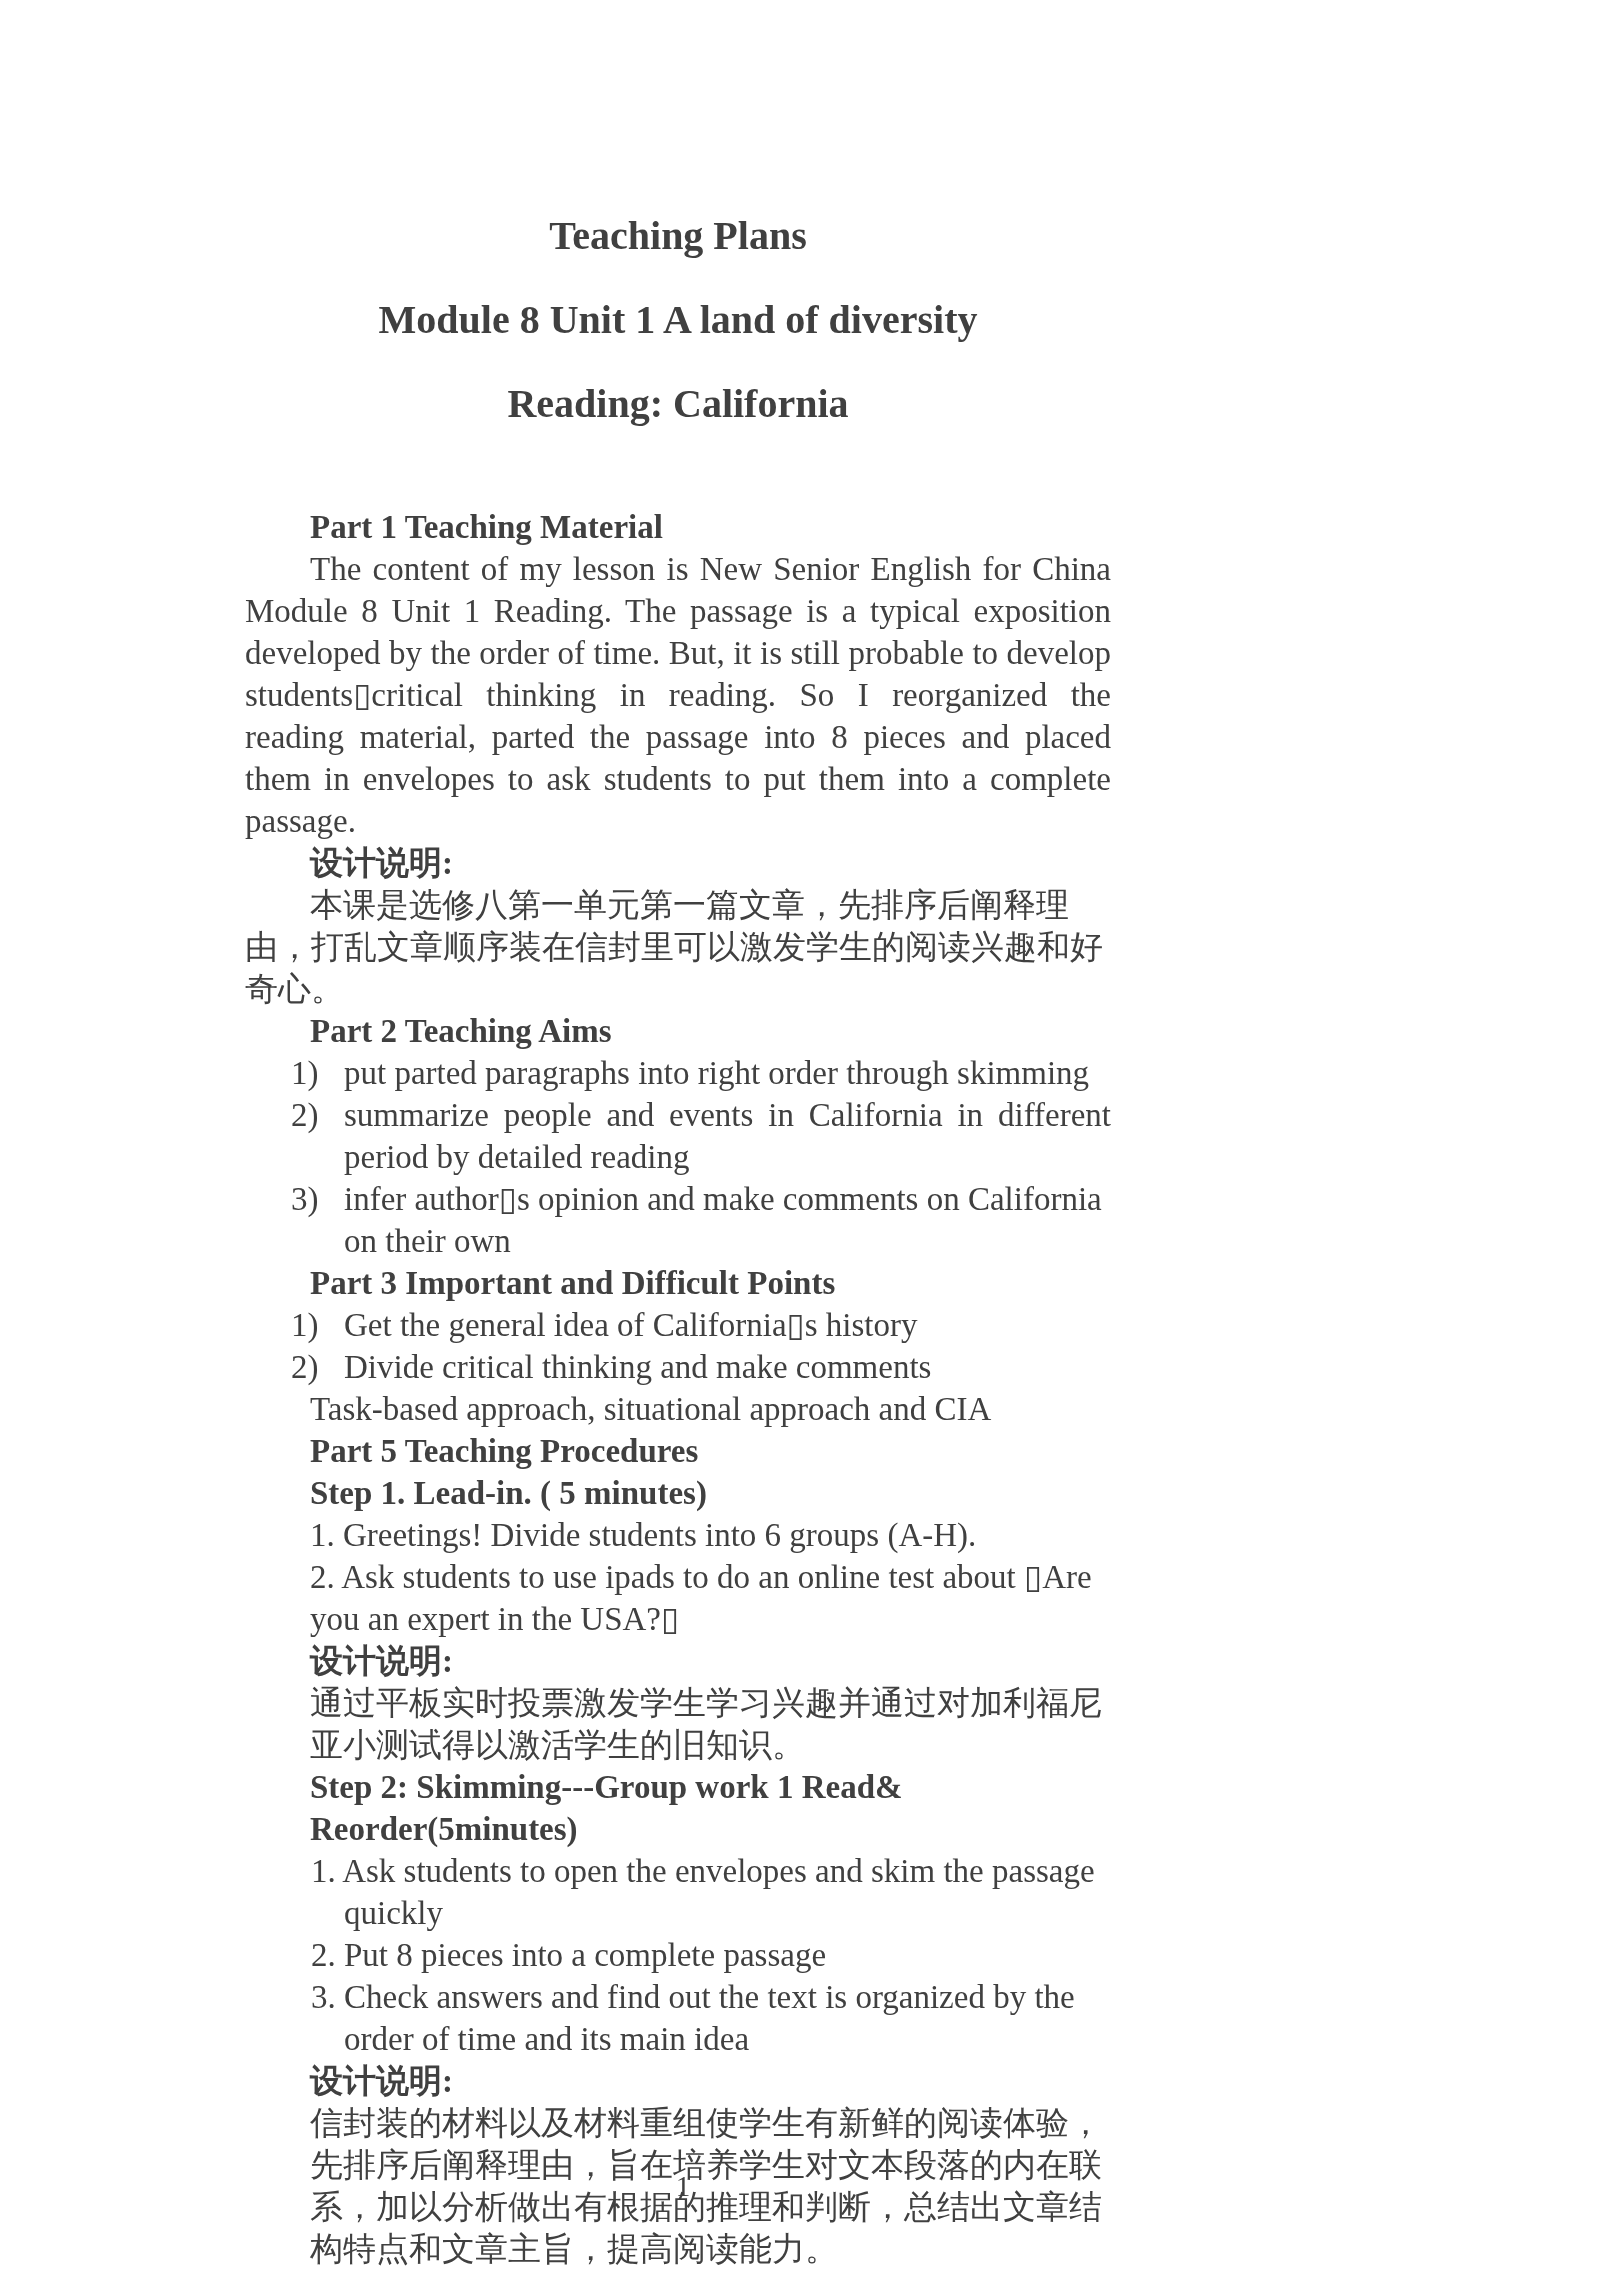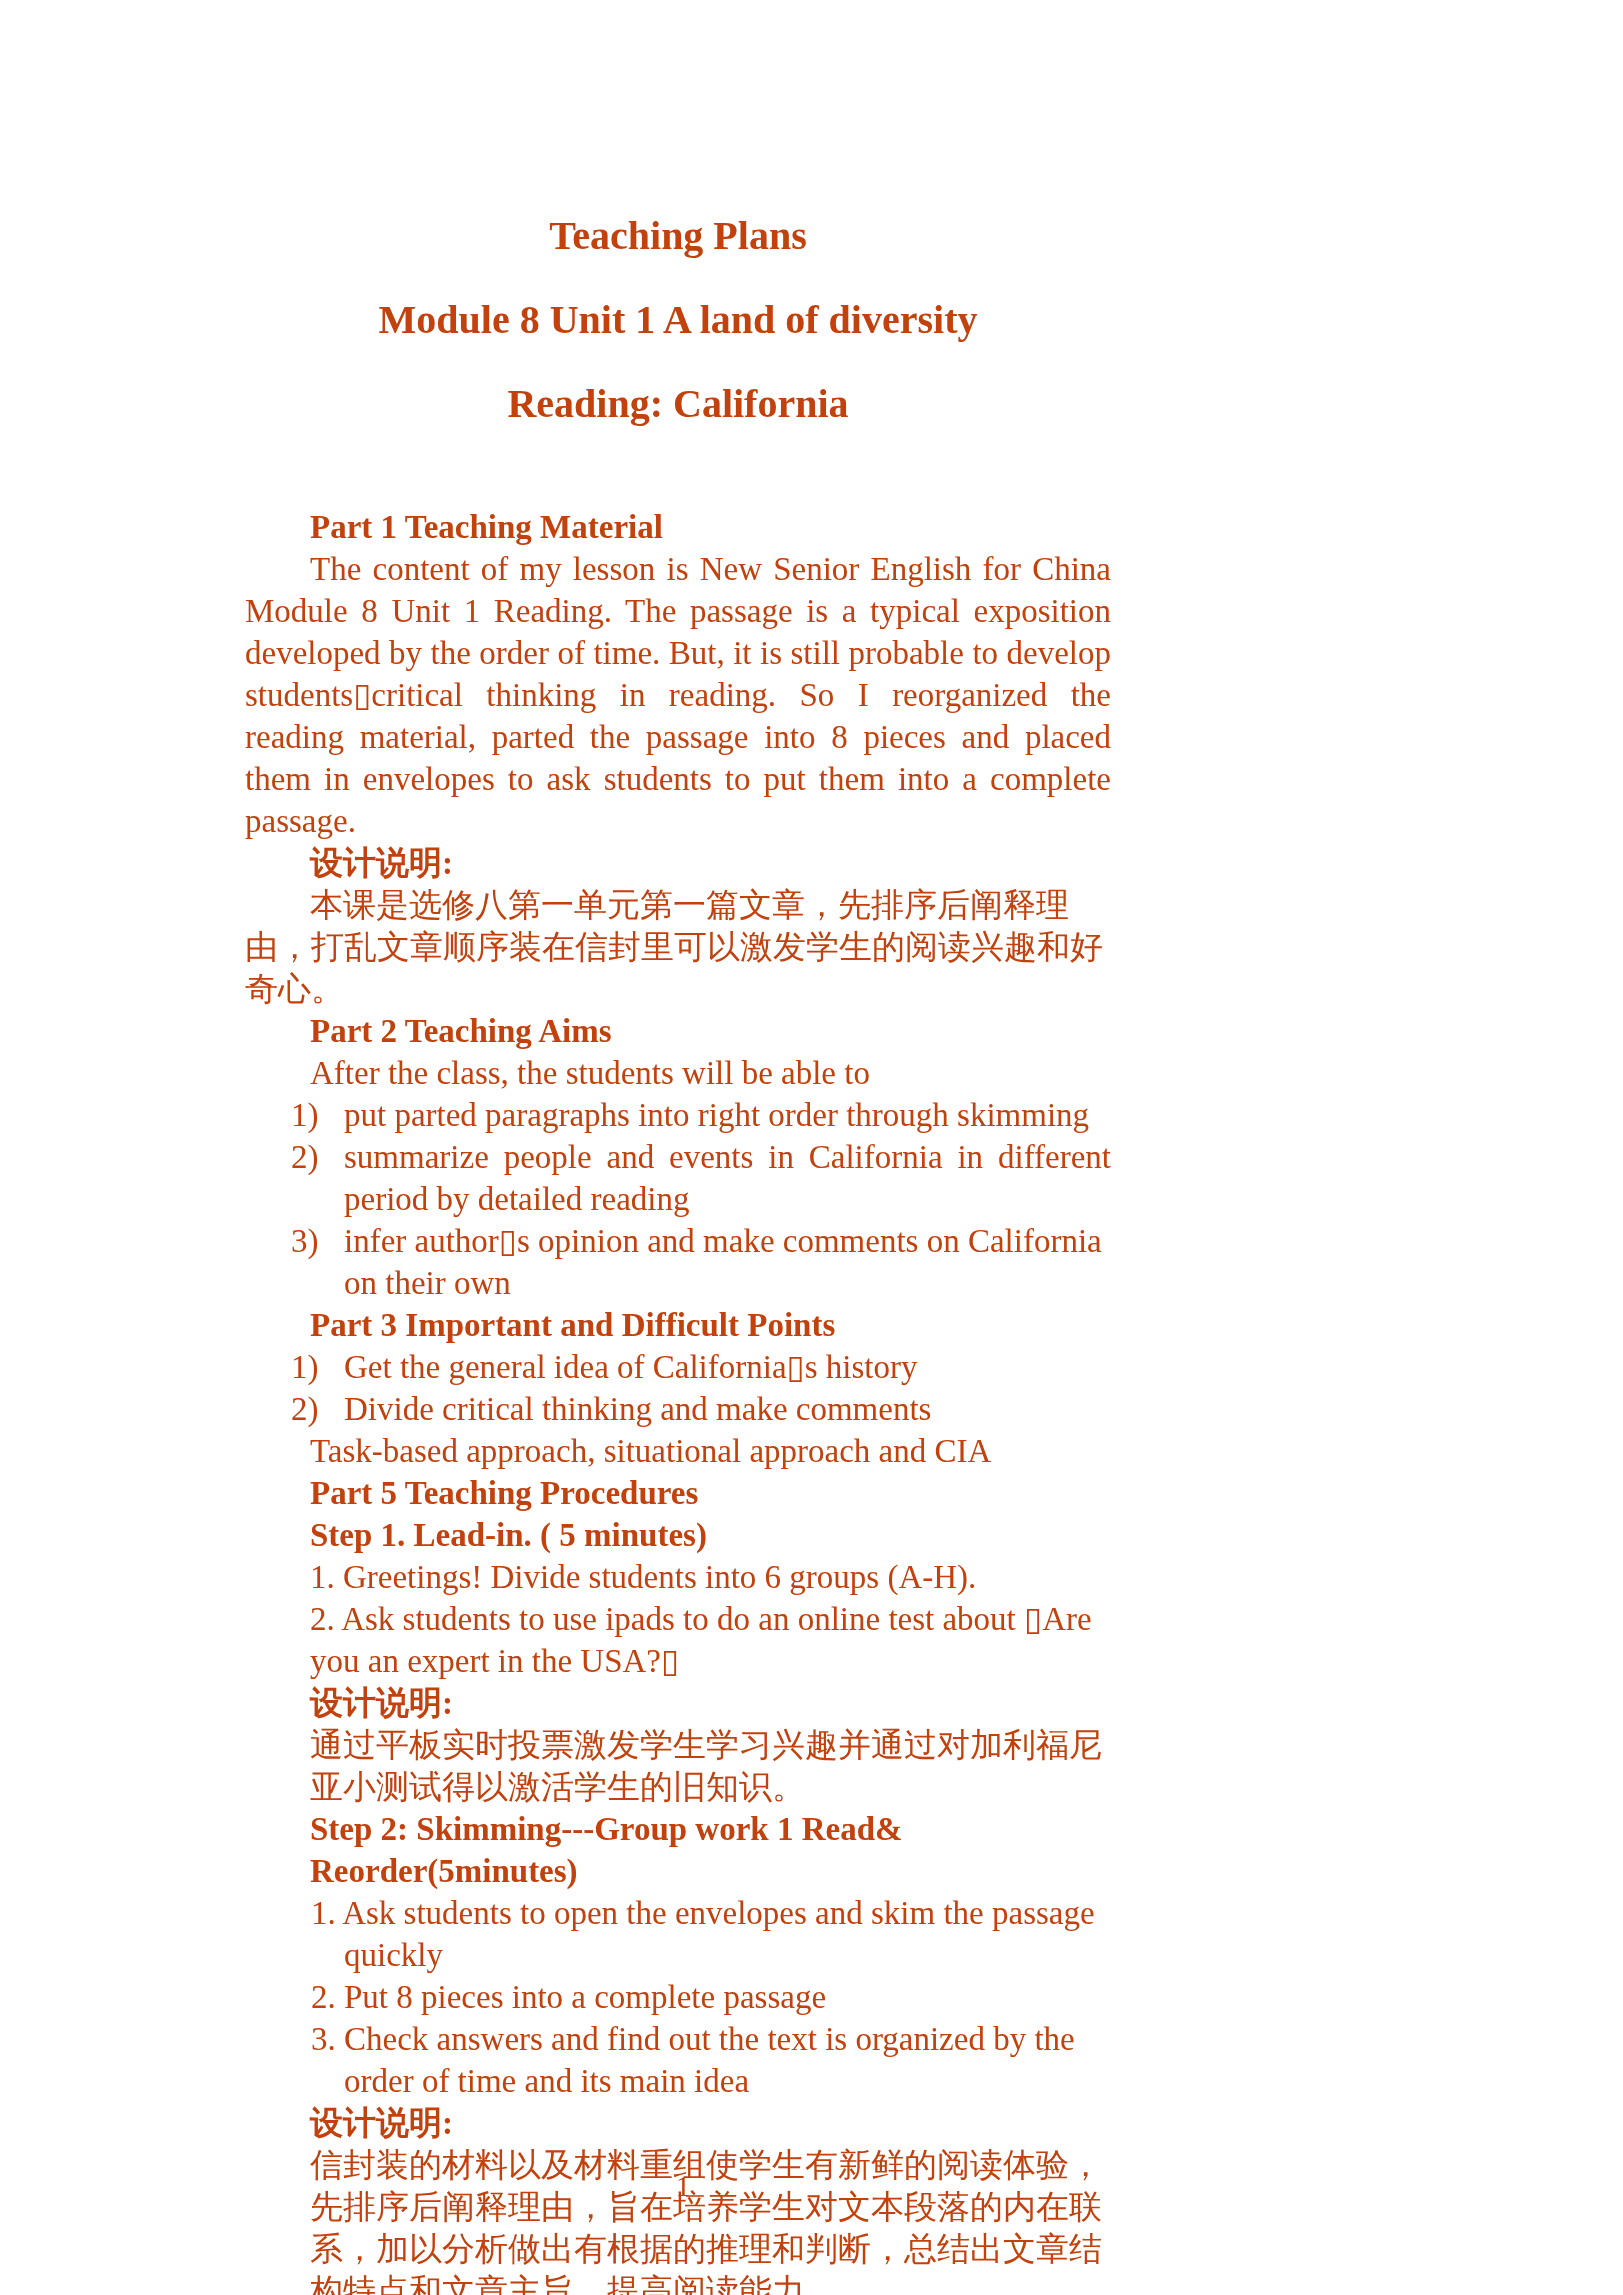--- a/index.html
+++ b/index.html
@@ -8,21 +8,21 @@
     background: #ffffff;
   }
   .page {
     position: relative;
     width: 1366px;
     height: 2295px;
     background: #ffffff;
     box-sizing: border-box;
     padding: 211px 255px 0 245px;
     font-family: "Liberation Serif", "DejaVu Serif", serif;
-    color: #c2410c;
+    color: #404040;
     font-size: 33px;
     line-height: 42px;
   }
   .titles {
     text-align: center;
     margin-bottom: 78px;
   }
   .title {
     font-size: 40px;
     line-height: 49px;
@@ -70,21 +70,20 @@
   </div>
 
   <div class="body">
 
     <p class="h ind">Part 1 Teaching Material</p>
     <p class="indent-first justify">The content of my lesson is New Senior English for China Module 8 Unit 1 Reading. The passage is a typical exposition developed by the order of time. But, it is still probable to develop students▯critical thinking in reading. So I reorganized the reading material, parted the passage into 8 pieces and placed them in envelopes to ask students to put them into a complete passage.</p>
     <p class="h ind">设计说明:</p>
     <p class="indent-first">本课是选修八第一单元第一篇文章，先排序后阐释理由，打乱文章顺序装在信封里可以激发学生的阅读兴趣和好奇心。</p>
 
     <p class="h ind">Part 2 Teaching Aims</p>
-    <p class="ind">After the class, the students will be able to</p>
 
     <div class="li">
       <span class="num">1)</span>
       <span>put parted paragraphs into right order through skimming</span>
     </div>
     <div class="li justify">
       <span class="num">2)</span>
       <span>summarize people and events in California in different period by detailed reading</span>
     </div>
     <div class="li">

